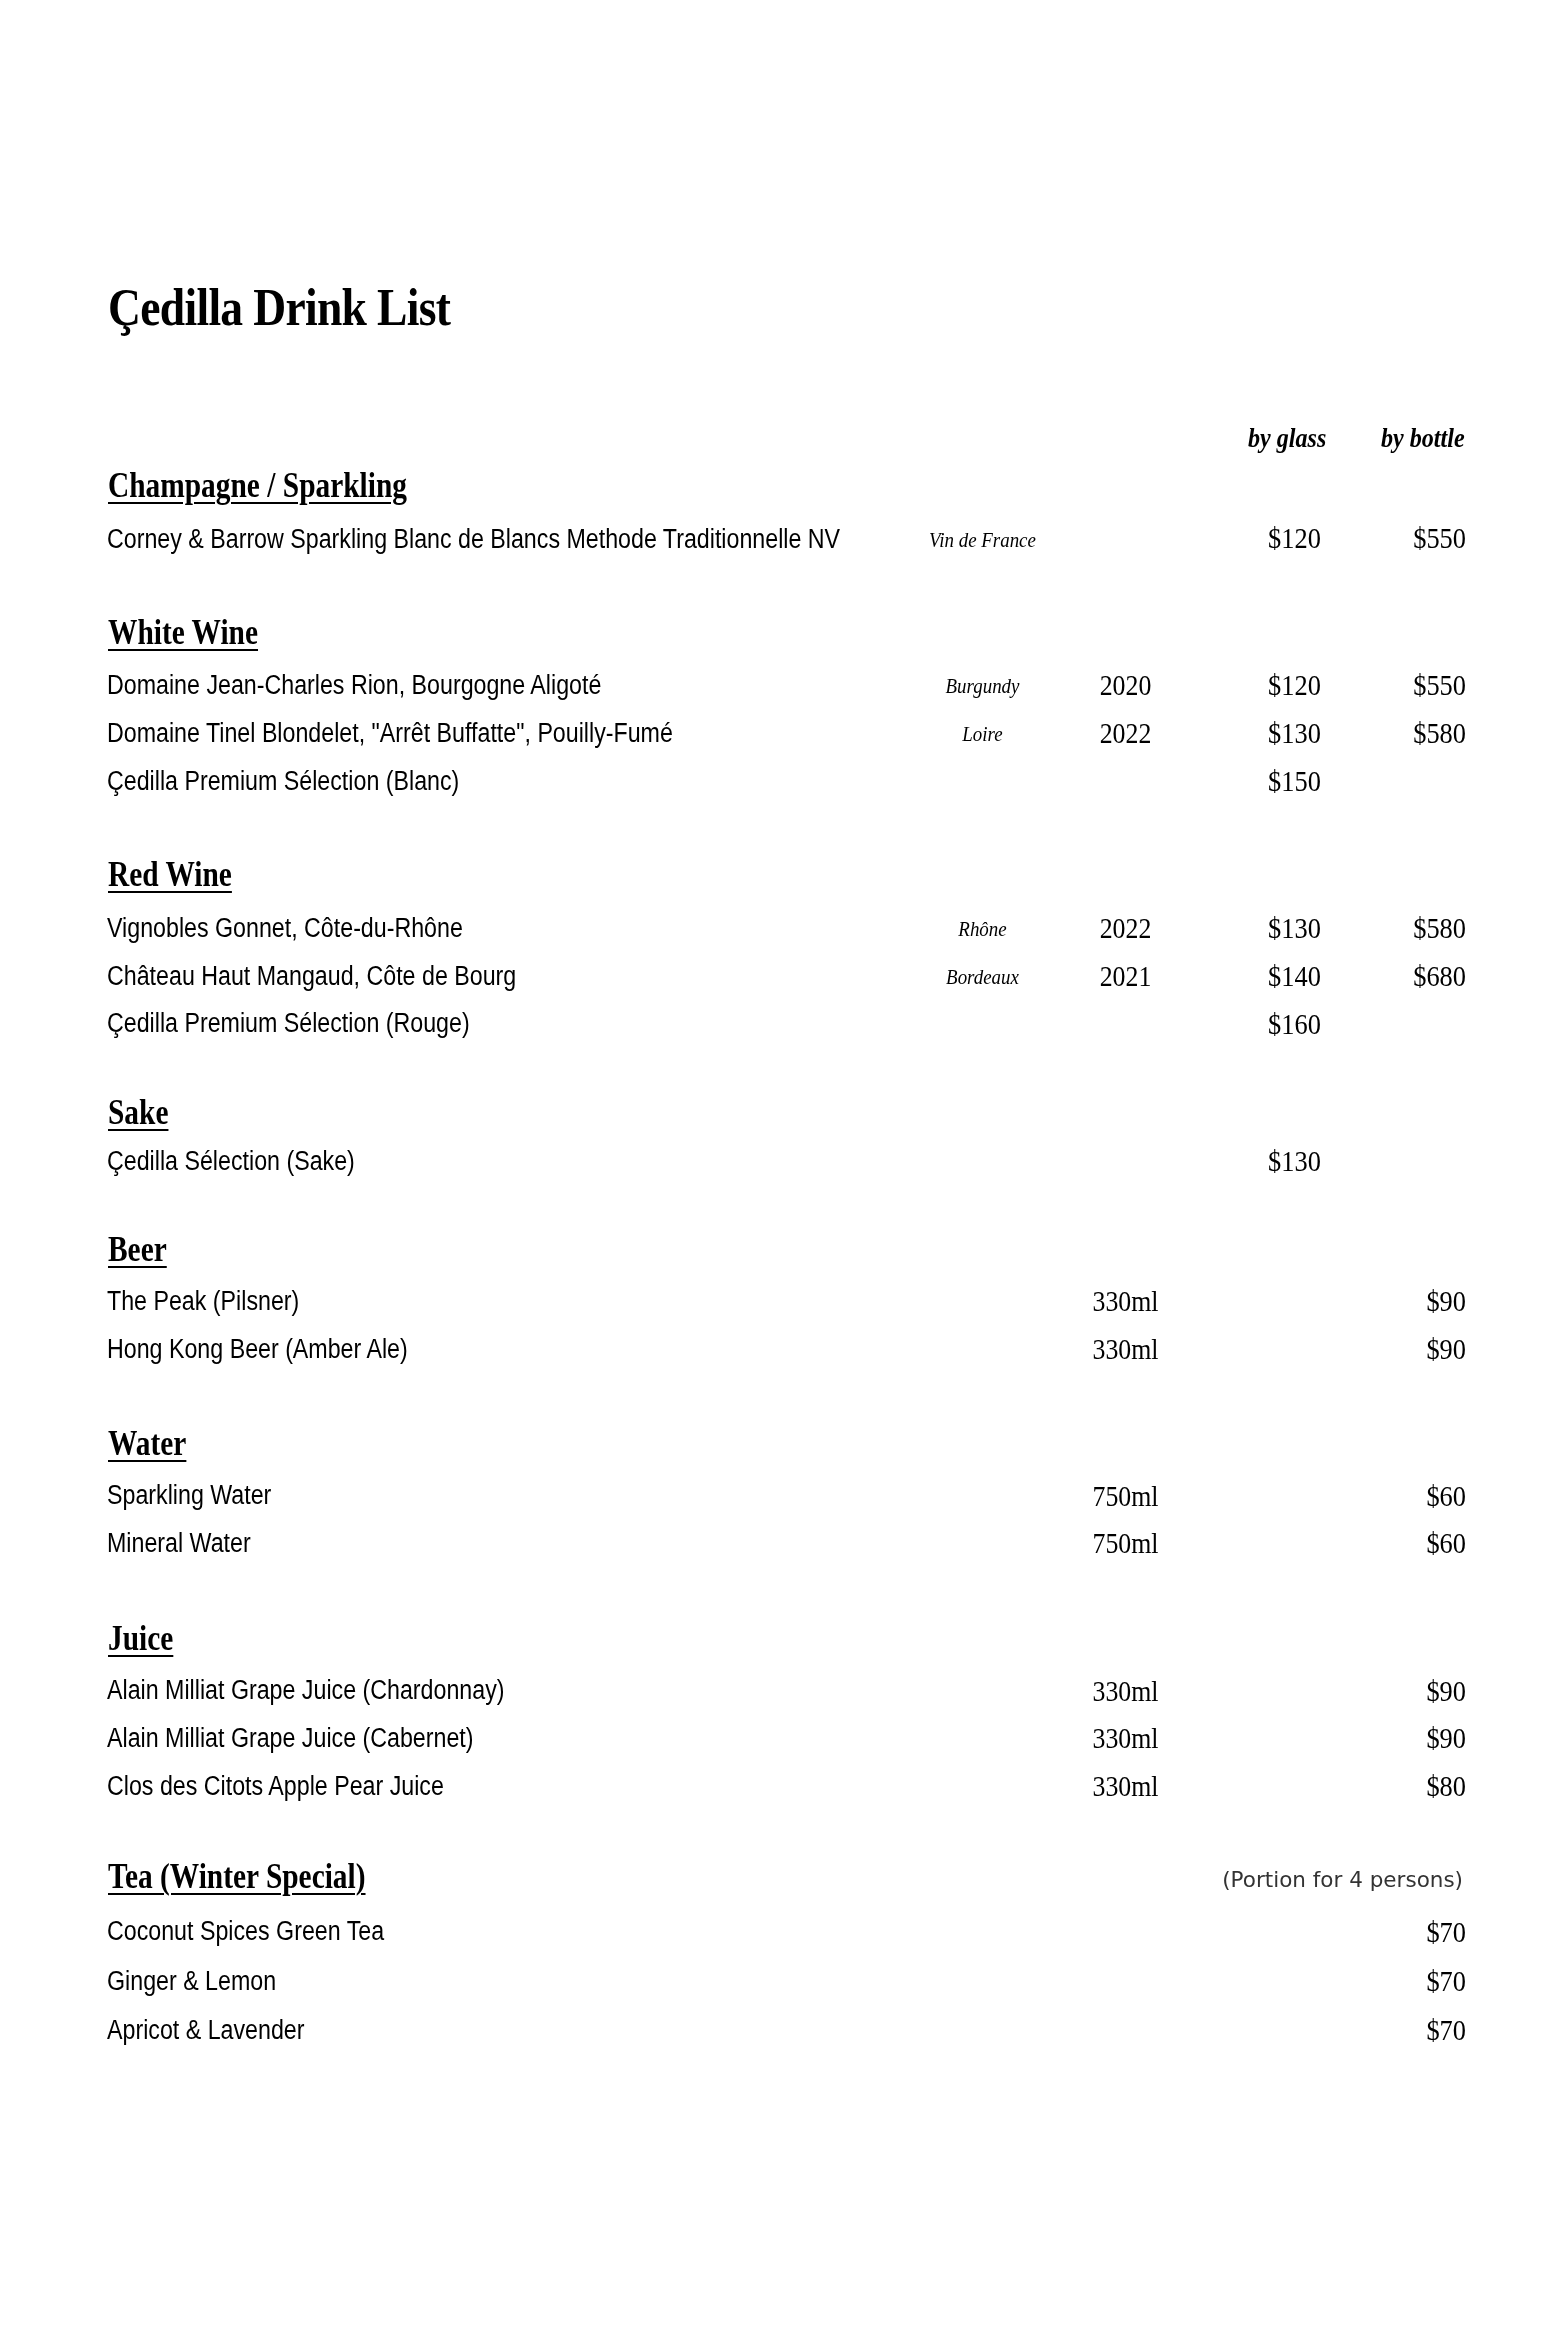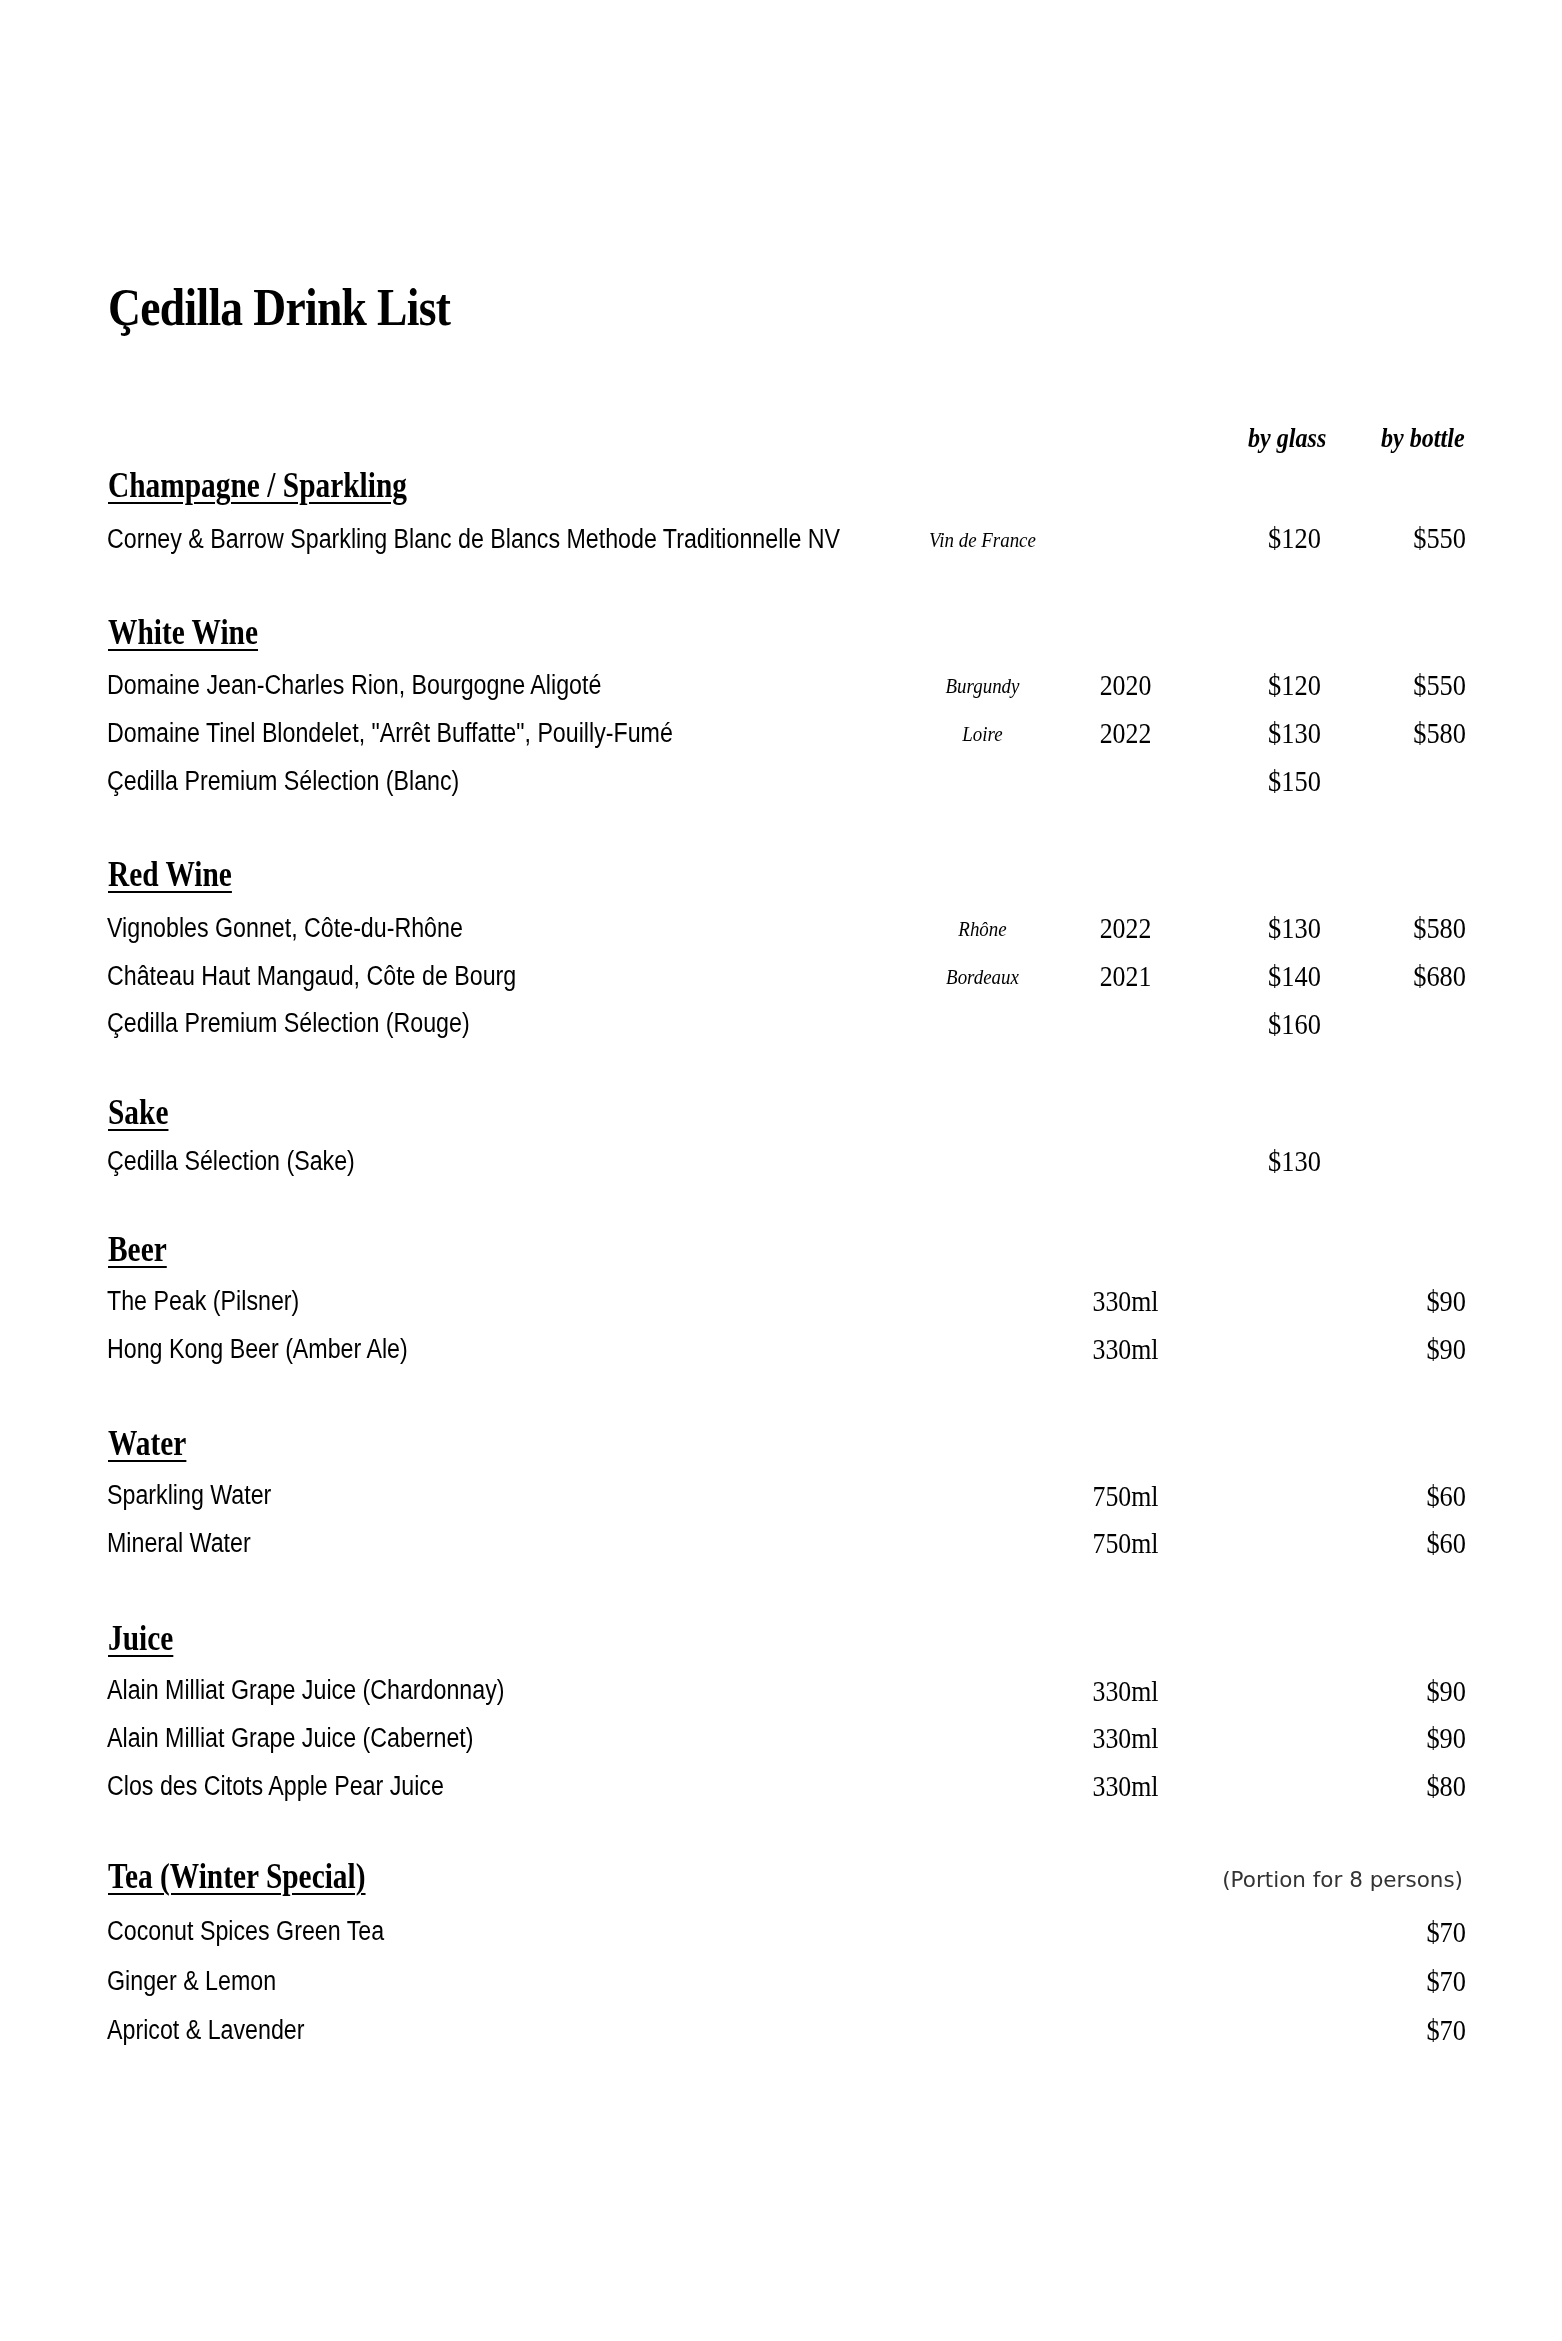--- a/index.html
+++ b/index.html
@@ -95,21 +95,21 @@
 
 <div class="abs item" style="top:1723px;">Alain Milliat Grape Juice (Cabernet)</div>
 <div class="abs vol" style="left:1054px; top:1721px;">330ml</div>
 <div class="abs bottle" style="left:1323px; top:1721px;">$90</div>
 
 <div class="abs item" style="top:1771px;">Clos des Citots Apple Pear Juice</div>
 <div class="abs vol" style="left:1054px; top:1769px;">330ml</div>
 <div class="abs bottle" style="left:1323px; top:1769px;">$80</div>
 
 <div class="abs section" style="top:1857px;">Tea (Winter Special)</div>
-<div class="abs note" style="top:1867px;">(Portion for 8 persons)</div>
+<div class="abs note" style="top:1867px;">(Portion for 4 persons)</div>
 
 <div class="abs item" style="top:1916px;">Coconut Spices Green Tea</div>
 <div class="abs bottle" style="left:1323px; top:1915px;">$70</div>
 
 <div class="abs item" style="top:1966px;">Ginger &amp; Lemon</div>
 <div class="abs bottle" style="left:1323px; top:1964px;">$70</div>
 
 <div class="abs item" style="top:2015px;">Apricot &amp; Lavender</div>
 <div class="abs bottle" style="left:1323px; top:2013px;">$70</div>
 

